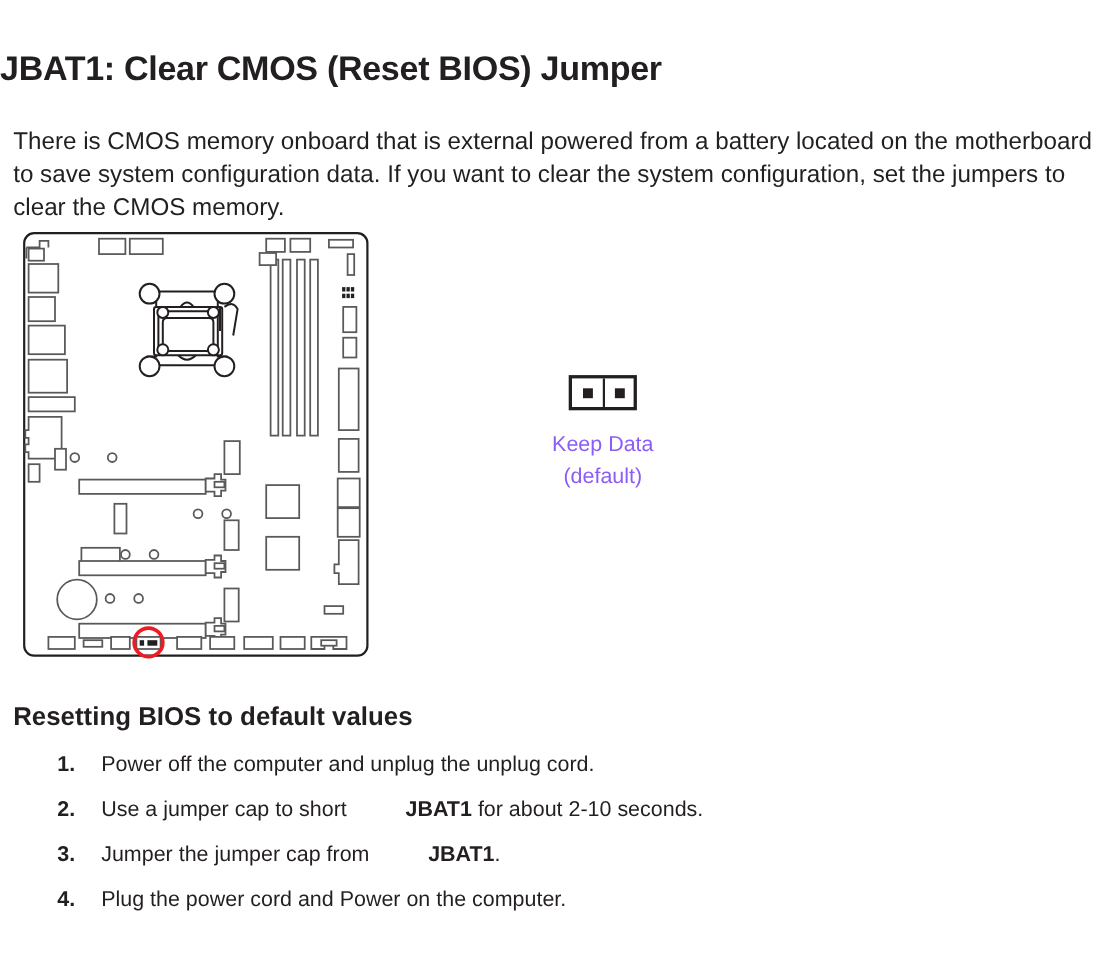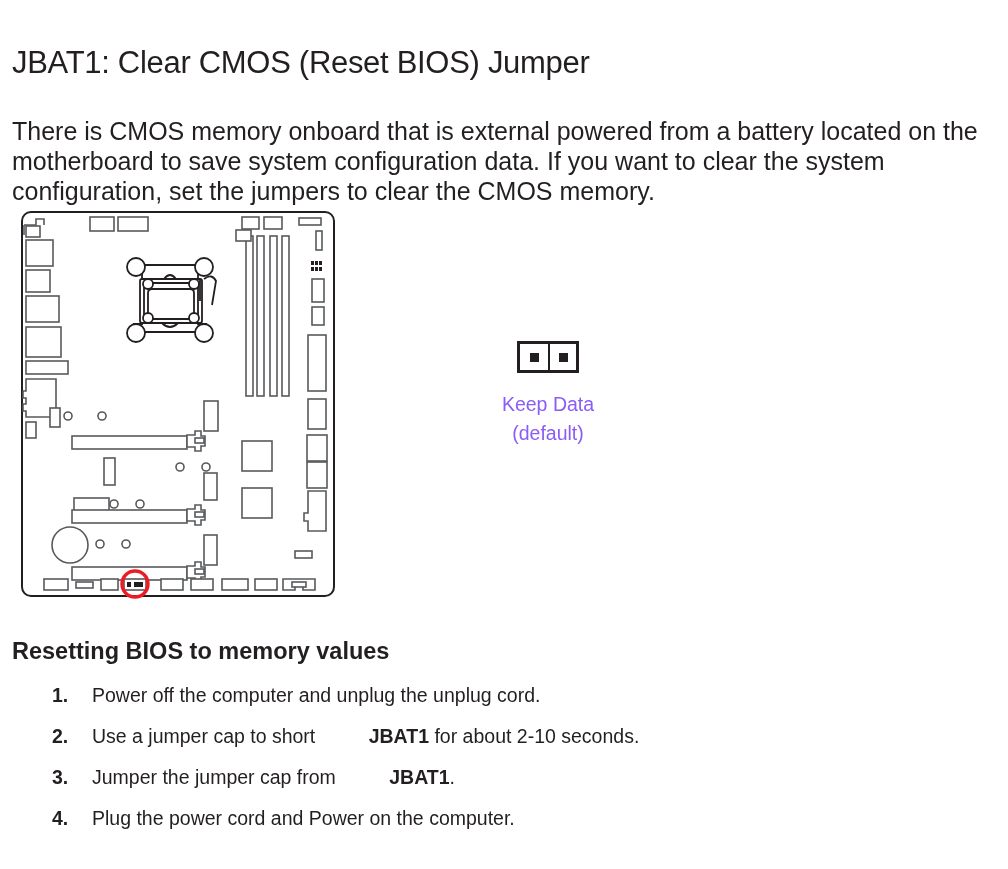--- a/index.html
+++ b/index.html
@@ -17,36 +17,36 @@
   }
   .page {
     position: relative;
     width: 1008px;
     height: 869px;
   }
 
   
   .doc-title {
     position: absolute;
-    left: 12px;
+    left: 0;
     top: 24px;
     font-size: 31px;
-    font-weight: normal;
+    font-weight: bold;
     letter-spacing: -0.3px;
     color: #231f20;
     white-space: nowrap;
   }
 
   
   .intro {
     position: absolute;
     left: 12px;
     top: 91px;
     width: 985px;
-    font-size: 25px;
+    font-size: 22px;
     line-height: 30px;
     color: #231f20;
   }
 
   
   .board-wrap {
     position: absolute;
     left: 14px;
     top: 203px;
     width: 330px;
@@ -288,21 +288,21 @@
           <span class="dot"></span>
         </span>
     </div>
     <div class="jumper-label">
       <div>Keep Data</div>
       <div>(default)</div>
     </div>
   </div>
 
 
-  <h2 class="section-title">Resetting BIOS to memory values</h2>
+  <h2 class="section-title">Resetting BIOS to default values</h2>
 
   <ol class="steps">
     <li class="step">
       <span class="step-num">1.</span>
       <span class="step-text"><span>Power off the computer and unplug the unplug cord.</span><b></b><span></span></span>
     </li>
     <li class="step">
       <span class="step-num">2.</span>
       <span class="step-text"><span>Use a jumper cap to short </span><b>JBAT1</b><span> for about 2-10 seconds.</span></span>
     </li>

